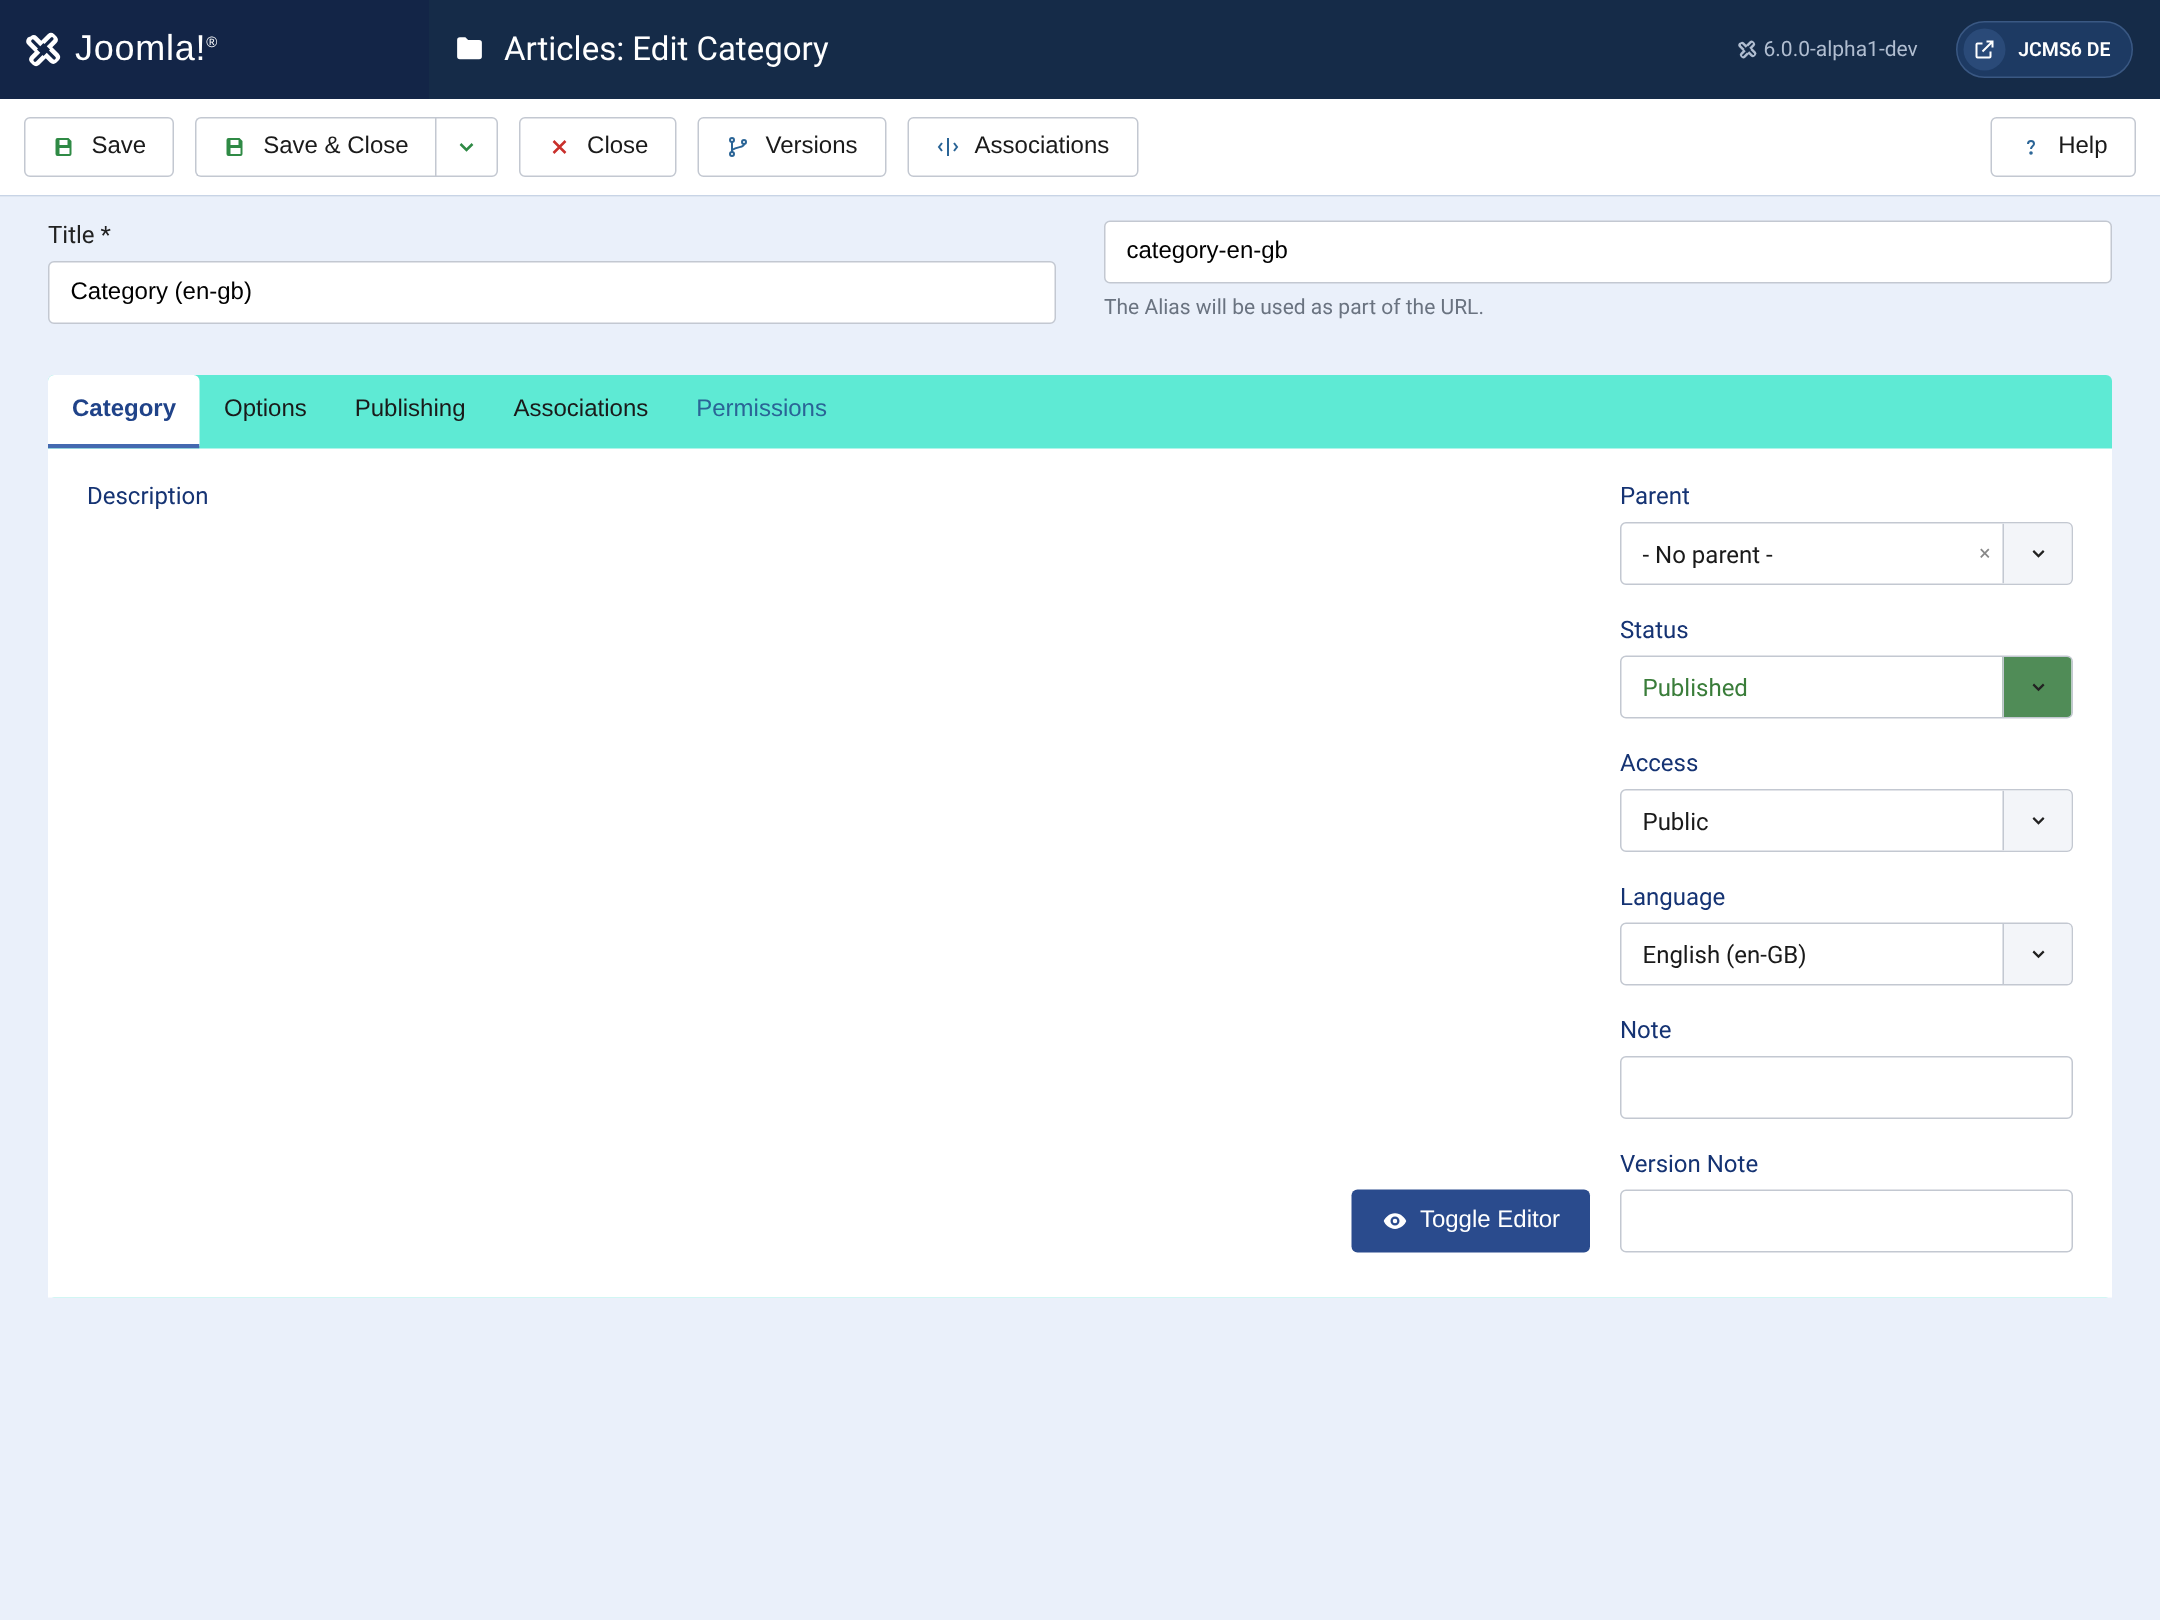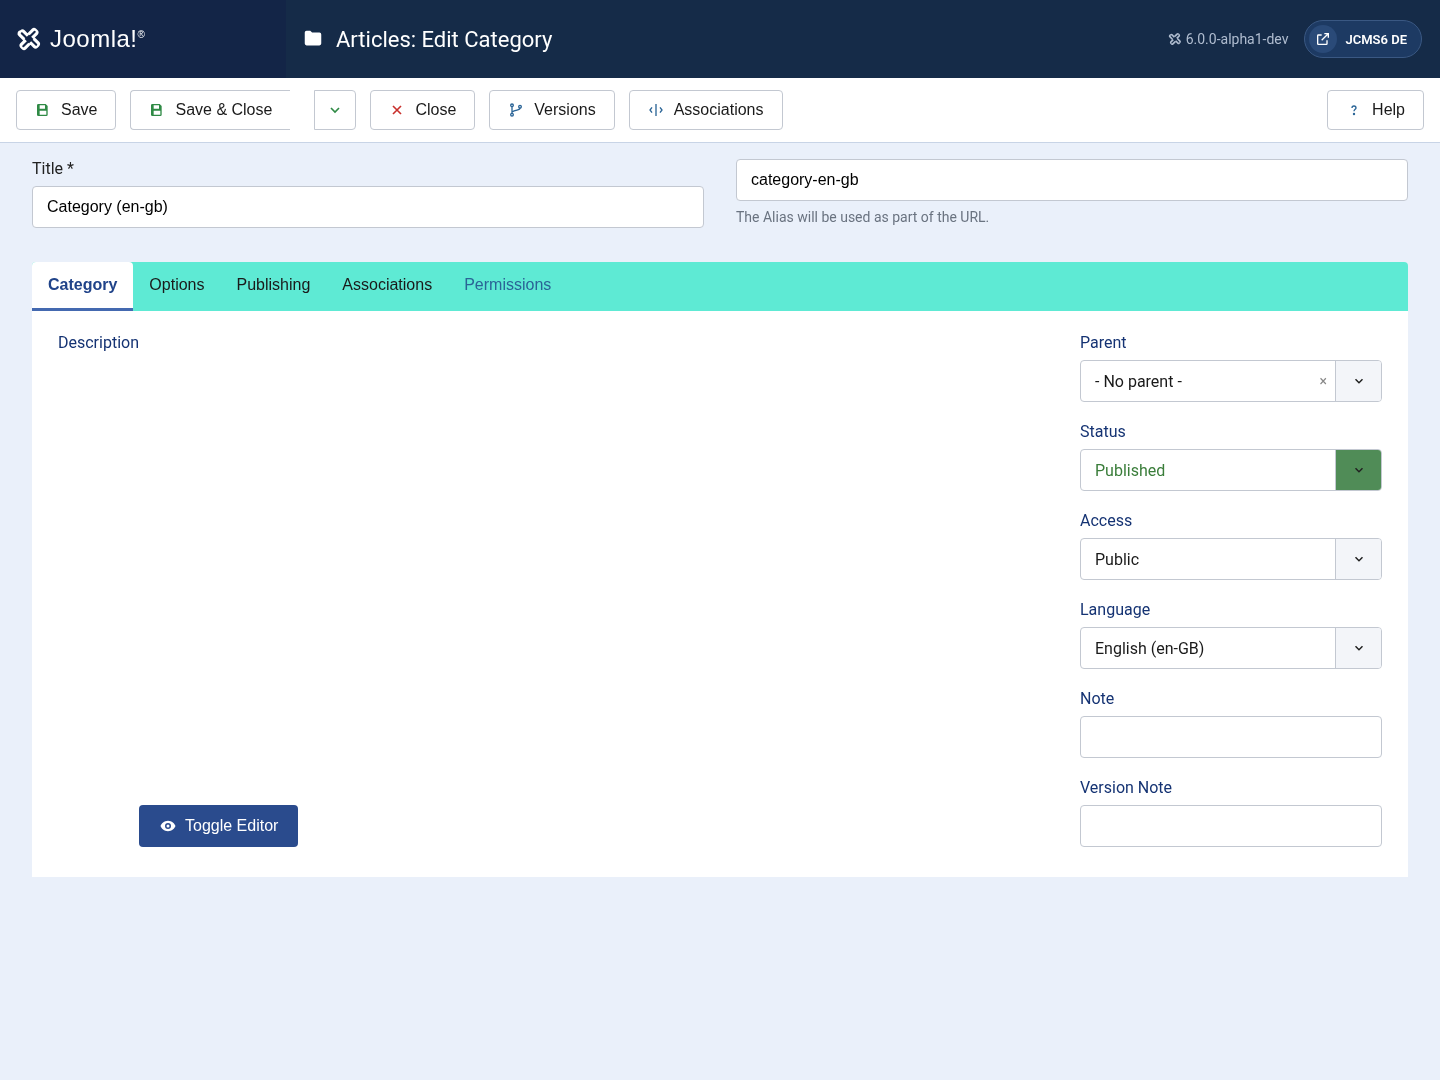--- a/index.html
+++ b/index.html
@@ -1,59 +1,59 @@
 <!DOCTYPE html>
 <html><head>
 <meta charset="utf-8">
 <style>
   * { box-sizing: border-box; margin: 0; padding: 0; }
   body { font-family: -apple-system, BlinkMacSystemFont, "Segoe UI", Roboto, Arial, sans-serif; font-size: 16px; color: #1a1a1a; background: #eaf0fa; width: 1440px; }
   
   
-  .header { display: flex; align-items: center; background: #152b48; color: #fff; height: 78px; }
+  .header { display: flex; align-items: center; background: #152b48; color: #fff; height: 66px; }
   .brand { background: #132547; width: 286px; height: 100%; display: flex; align-items: center; padding: 0 16px; }
   .brand svg { width: 26px; height: 26px; fill: #fff; }
   .brand-text { font-family: Arial, sans-serif; font-size: 24px; font-weight: 300; margin-left: 8px; letter-spacing: 0.5px; }
   .brand-text .r { font-size: 10px; vertical-align: super; }
   .page-title { display: flex; align-items: center; flex: 1; padding-left: 16px; }
   .page-title svg { width: 22px; height: 22px; fill: #fff; margin-right: 12px; }
   .page-title span { font-size: 22px; font-weight: 400; color: #fff; }
-  .header-right { display: flex; align-items: center; gap: 16px; padding-right: 18px; }
+  .header-right { display: flex; align-items: center; gap: 26px; padding-right: 18px; }
   .version-txt { color: #b0bdd0; font-size: 14px; display: flex; align-items: center; gap: 4px;}
   .version-txt svg{width:14px;height:14px;fill:#b0bdd0;}
   .site-pill { background: #1d3a63; border: 1px solid #3a5883; border-radius: 20px; display: flex; align-items: center; padding: 4px 14px 4px 4px; gap: 8px; }
   .site-pill .circ { width: 28px; height: 28px; border-radius: 50%; background: #2a4a78; display:flex;align-items:center;justify-content:center; }
   .site-pill .circ svg{width:16px;height:16px;fill:#fff;}
   .site-pill span { font-size: 13px; color: #fff; font-weight:600;}
   
   
   .toolbar-wrap { background: #fff; border-bottom: 1px solid #c8d4e6; padding: 12px 16px; display: flex; gap: 14px; align-items: center; }
   .btn { background: #fff; border: 1px solid #c3c8d1; border-radius: 4px; height: 40px; padding: 0 18px; display: flex; align-items: center; gap: 10px; font-size: 16px; color: #1a1a1a; cursor: pointer; }
   .btn svg { width: 16px; height: 16px; }
-  .btn-grp { display:flex;gap:24px; }
+  .btn-grp { display:flex; }
   .btn-grp .btn:first-child{border-radius:4px 0 0 4px;border-right:none;}
   .btn-grp .btn:last-child{border-radius:0 4px 4px 0;padding:0 12px;}
   .spacer { flex: 1; }
   
   
   .form-top { padding: 16px 32px 4px; display: flex; gap: 32px; }
   .form-col { flex: 1; }
   .form-col label { display: block; font-size: 16px; color: #222; margin-bottom: 8px; }
   .form-col input { width: 100%; height: 42px; border: 1px solid #c3c8d1; border-radius: 4px; padding: 0 14px; font-size: 16px; background:#fff; }
   .help-txt { font-size: 14px; color: #6a7380; margin-top: 8px; }
   
   
   .panel { margin: 30px 32px 22px; background:#5eead4; border-radius:4px; }
   .tabs { display: flex; border-bottom: none; }
   .tab { padding: 14px 16px; font-size: 16px; color: #1a1a1a; cursor:pointer; background:transparent; border:none; border-bottom: 3px solid transparent; }
   .tab.active { color: #204389; border-bottom-color: #4469b0; font-weight: 600; background:#fff; border-radius:4px 4px 0 0;}
   .tab.link { color: #2a6496; }
   
   .panel-body { background:#fff; display:flex; padding: 22px 26px 30px; gap: 20px;}
-  .left-col { flex:1; display:flex; flex-direction:row;}
+  .left-col { flex:1; display:flex; flex-direction:column;}
   .left-col .desc-label { color:#153373; font-size:16px; }
   .left-bottom { margin-top:auto; display:flex; justify-content:flex-end; padding-top:20px;}
   .toggle-btn { background:#2a4b8d; color:#fff; border:none; border-radius:4px; height:42px; padding:0 20px; display:flex; align-items:center; gap:8px; font-size:16px; cursor:pointer;}
   .toggle-btn svg{width:18px;height:18px;fill:#fff;}
   
   .right-col { width: 302px; }
   .field { margin-bottom: 20px; }
   .field > label { display:block; color:#153373; font-size:16px; margin-bottom:8px; }
   .select-box { display:flex; border:1px solid #c3c8d1; border-radius:4px; height:42px; overflow:hidden; background:#fff;}
   .select-box .val { flex:1; padding:0 14px; display:flex; align-items:center; font-size:16px; color:#1a1a1a; }

